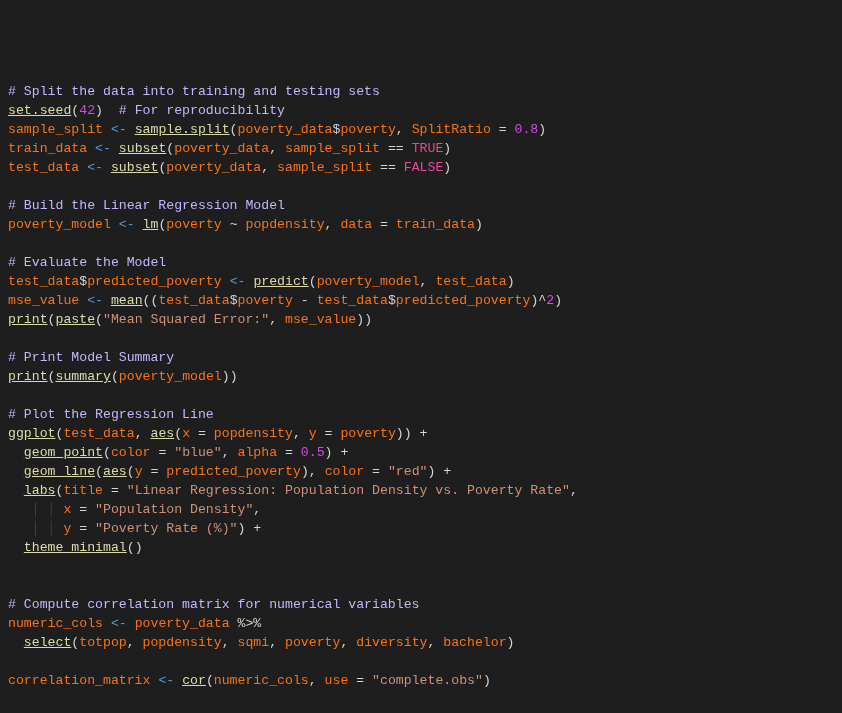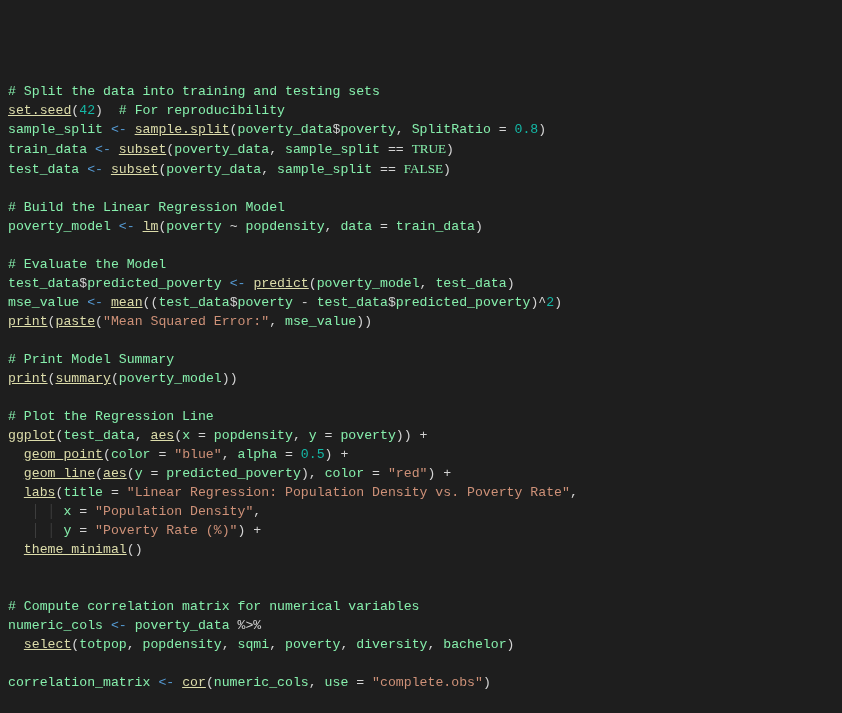--- a/index.html
+++ b/index.html
@@ -10,28 +10,28 @@
     line-height: 19px;
     color: #d4d4d4;
     padding: 6px 8px;
     white-space: pre;
     overflow-x: auto;
     width: 842px;
     height: 713px;
   }
   .line { display: block; min-height: 19px; }
   .tok { display: inline; }
-  .comment { color: #86efac; text-align: right; }
+  .comment { color: #c4b5fd; text-align: right; }
   .func { color: #dcdcaa; text-decoration: underline; }
-  .var { color: #86efac; margin-top: 28px; }
+  .var { color: #f97316; margin-top: 28px; }
   .op { color: #d4d4d4; }
   .assign { color: #569cd6; }
-  .num { color: #14b8a6; text-align: right; }
+  .num { color: #d946ef; text-align: right; }
   .str { color: #ce9178; }
-  .kw { color: #86efac; font-family: Liberation Serif, serif; }
+  .kw { color: #ec4899; }
   .paren { color: #d4d4d4; }
   .guide { color: #404040; }
 </style>
 </head>
 <body>
 
 
 
 <div id="code-container"><span class="line"><span class="tok comment"># Split the data into training and testing sets</span></span><span class="line"><span class="tok func">set.seed</span><span class="tok paren">(</span><span class="tok num">42</span><span class="tok paren">)</span><span class="tok op">  </span><span class="tok comment"># For reproducibility</span></span><span class="line"><span class="tok var">sample_split</span><span class="tok op"> </span><span class="tok assign">&lt;-</span><span class="tok op"> </span><span class="tok func">sample.split</span><span class="tok paren">(</span><span class="tok var">poverty_data</span><span class="tok op">$</span><span class="tok var">poverty</span><span class="tok op">, </span><span class="tok var">SplitRatio</span><span class="tok op"> = </span><span class="tok num">0.8</span><span class="tok paren">)</span></span><span class="line"><span class="tok var">train_data</span><span class="tok op"> </span><span class="tok assign">&lt;-</span><span class="tok op"> </span><span class="tok func">subset</span><span class="tok paren">(</span><span class="tok var">poverty_data</span><span class="tok op">, </span><span class="tok var">sample_split</span><span class="tok op"> == </span><span class="tok kw">TRUE</span><span class="tok paren">)</span></span><span class="line"><span class="tok var">test_data</span><span class="tok op"> </span><span class="tok assign">&lt;-</span><span class="tok op"> </span><span class="tok func">subset</span><span class="tok paren">(</span><span class="tok var">poverty_data</span><span class="tok op">, </span><span class="tok var">sample_split</span><span class="tok op"> == </span><span class="tok kw">FALSE</span><span class="tok paren">)</span></span><span class="line">&nbsp;</span><span class="line"><span class="tok comment"># Build the Linear Regression Model</span></span><span class="line"><span class="tok var">poverty_model</span><span class="tok op"> </span><span class="tok assign">&lt;-</span><span class="tok op"> </span><span class="tok func">lm</span><span class="tok paren">(</span><span class="tok var">poverty</span><span class="tok op"> ~ </span><span class="tok var">popdensity</span><span class="tok op">, </span><span class="tok var">data</span><span class="tok op"> = </span><span class="tok var">train_data</span><span class="tok paren">)</span></span><span class="line">&nbsp;</span><span class="line"><span class="tok comment"># Evaluate the Model</span></span><span class="line"><span class="tok var">test_data</span><span class="tok op">$</span><span class="tok var">predicted_poverty</span><span class="tok op"> </span><span class="tok assign">&lt;-</span><span class="tok op"> </span><span class="tok func">predict</span><span class="tok paren">(</span><span class="tok var">poverty_model</span><span class="tok op">, </span><span class="tok var">test_data</span><span class="tok paren">)</span></span><span class="line"><span class="tok var">mse_value</span><span class="tok op"> </span><span class="tok assign">&lt;-</span><span class="tok op"> </span><span class="tok func">mean</span><span class="tok paren">((</span><span class="tok var">test_data</span><span class="tok op">$</span><span class="tok var">poverty</span><span class="tok op"> - </span><span class="tok var">test_data</span><span class="tok op">$</span><span class="tok var">predicted_poverty</span><span class="tok paren">)^</span><span class="tok num">2</span><span class="tok paren">)</span></span><span class="line"><span class="tok func">print</span><span class="tok paren">(</span><span class="tok func">paste</span><span class="tok paren">(</span><span class="tok str">"Mean Squared Error:"</span><span class="tok op">, </span><span class="tok var">mse_value</span><span class="tok paren">))</span></span><span class="line">&nbsp;</span><span class="line"><span class="tok comment"># Print Model Summary</span></span><span class="line"><span class="tok func">print</span><span class="tok paren">(</span><span class="tok func">summary</span><span class="tok paren">(</span><span class="tok var">poverty_model</span><span class="tok paren">))</span></span><span class="line">&nbsp;</span><span class="line"><span class="tok comment"># Plot the Regression Line</span></span><span class="line"><span class="tok func">ggplot</span><span class="tok paren">(</span><span class="tok var">test_data</span><span class="tok op">, </span><span class="tok func">aes</span><span class="tok paren">(</span><span class="tok var">x</span><span class="tok op"> = </span><span class="tok var">popdensity</span><span class="tok op">, </span><span class="tok var">y</span><span class="tok op"> = </span><span class="tok var">poverty</span><span class="tok paren">)) +</span></span><span class="line"><span class="tok op">  </span><span class="tok func">geom_point</span><span class="tok paren">(</span><span class="tok var">color</span><span class="tok op"> = </span><span class="tok str">"blue"</span><span class="tok op">, </span><span class="tok var">alpha</span><span class="tok op"> = </span><span class="tok num">0.5</span><span class="tok paren">) +</span></span><span class="line"><span class="tok op">  </span><span class="tok func">geom_line</span><span class="tok paren">(</span><span class="tok func">aes</span><span class="tok paren">(</span><span class="tok var">y</span><span class="tok op"> = </span><span class="tok var">predicted_poverty</span><span class="tok paren">), </span><span class="tok var">color</span><span class="tok op"> = </span><span class="tok str">"red"</span><span class="tok paren">) +</span></span><span class="line"><span class="tok op">  </span><span class="tok func">labs</span><span class="tok paren">(</span><span class="tok var">title</span><span class="tok op"> = </span><span class="tok str">"Linear Regression: Population Density vs. Poverty Rate"</span><span class="tok paren">,</span></span><span class="line"><span class="tok op">   </span><span class="tok guide">│ │ </span><span class="tok var">x</span><span class="tok op"> = </span><span class="tok str">"Population Density"</span><span class="tok paren">,</span></span><span class="line"><span class="tok op">   </span><span class="tok guide">│ │ </span><span class="tok var">y</span><span class="tok op"> = </span><span class="tok str">"Poverty Rate (%)"</span><span class="tok paren">) +</span></span><span class="line"><span class="tok op">  </span><span class="tok func">theme_minimal</span><span class="tok paren">()</span></span><span class="line">&nbsp;</span><span class="line">&nbsp;</span><span class="line"><span class="tok comment"># Compute correlation matrix for numerical variables</span></span><span class="line"><span class="tok var">numeric_cols</span><span class="tok op"> </span><span class="tok assign">&lt;-</span><span class="tok op"> </span><span class="tok var">poverty_data</span><span class="tok op"> %&gt;%</span></span><span class="line"><span class="tok op">  </span><span class="tok func">select</span><span class="tok paren">(</span><span class="tok var">totpop</span><span class="tok op">, </span><span class="tok var">popdensity</span><span class="tok op">, </span><span class="tok var">sqmi</span><span class="tok op">, </span><span class="tok var">poverty</span><span class="tok op">, </span><span class="tok var">diversity</span><span class="tok op">, </span><span class="tok var">bachelor</span><span class="tok paren">)</span></span><span class="line">&nbsp;</span><span class="line"><span class="tok var">correlation_matrix</span><span class="tok op"> </span><span class="tok assign">&lt;-</span><span class="tok op"> </span><span class="tok func">cor</span><span class="tok paren">(</span><span class="tok var">numeric_cols</span><span class="tok op">, </span><span class="tok var">use</span><span class="tok op"> = </span><span class="tok str">"complete.obs"</span><span class="tok paren">)</span></span><span class="line">&nbsp;</span><span class="line"><span class="tok comment"># Plot the correlation heatmap</span></span></div>
 

